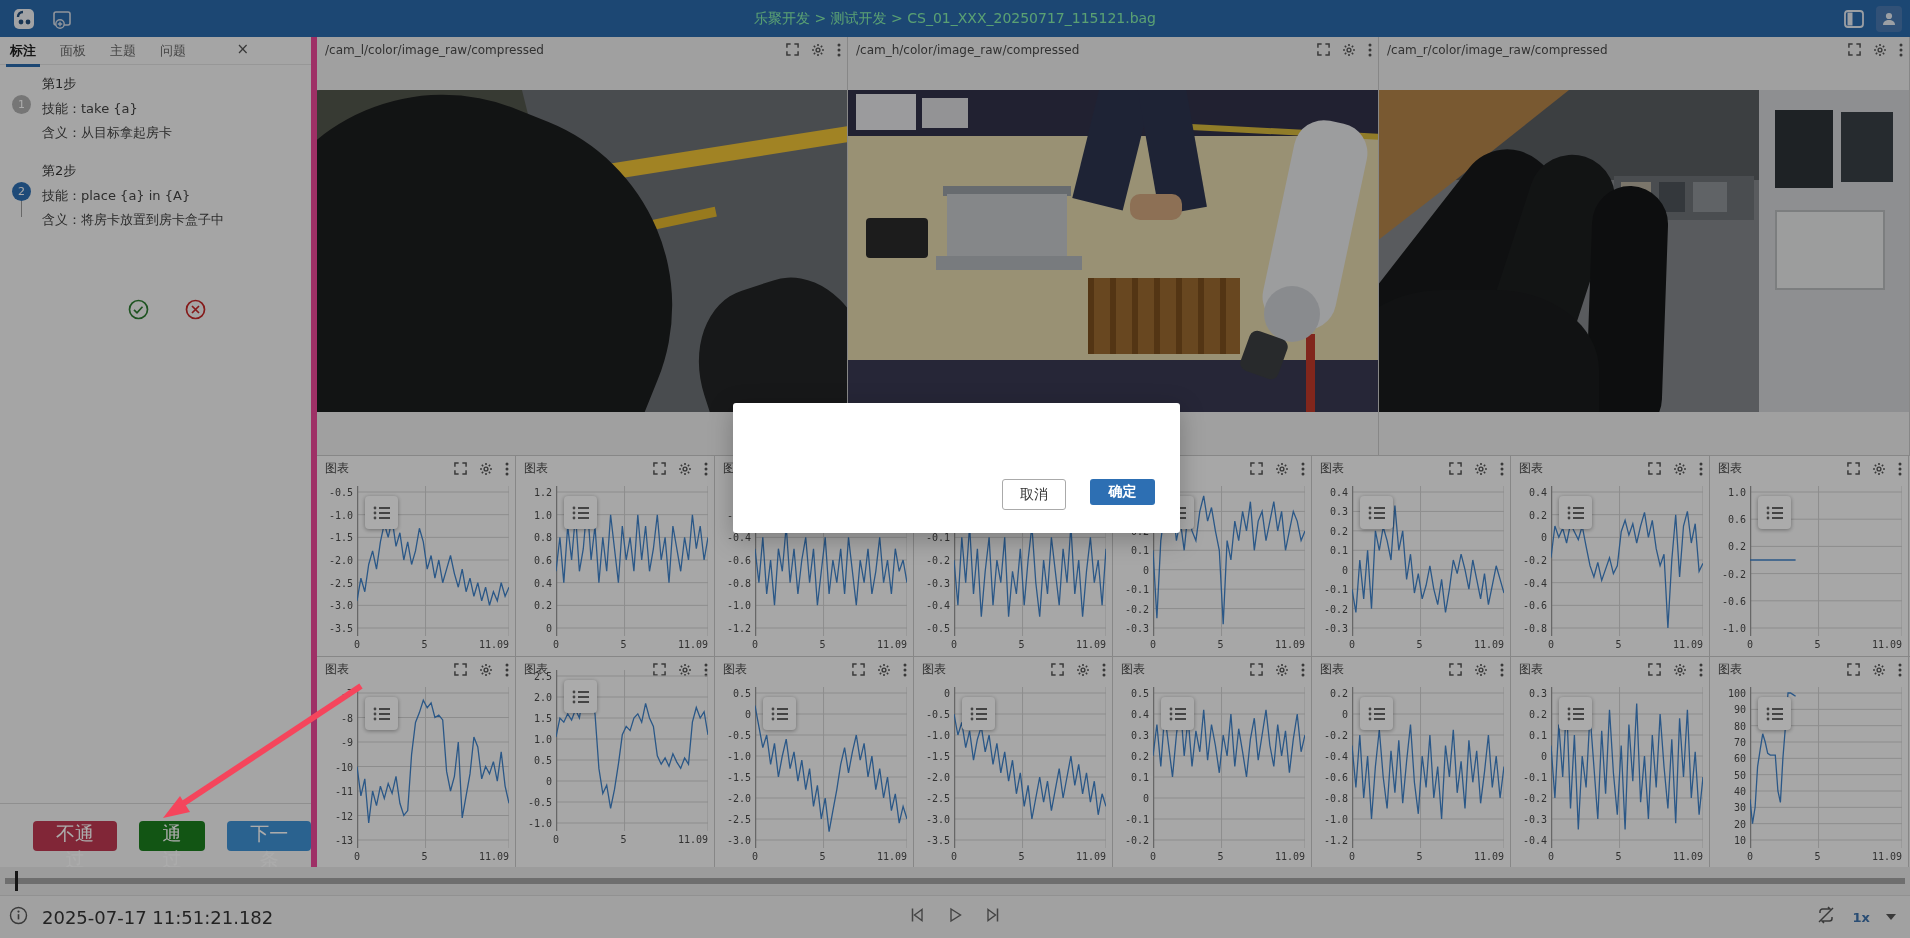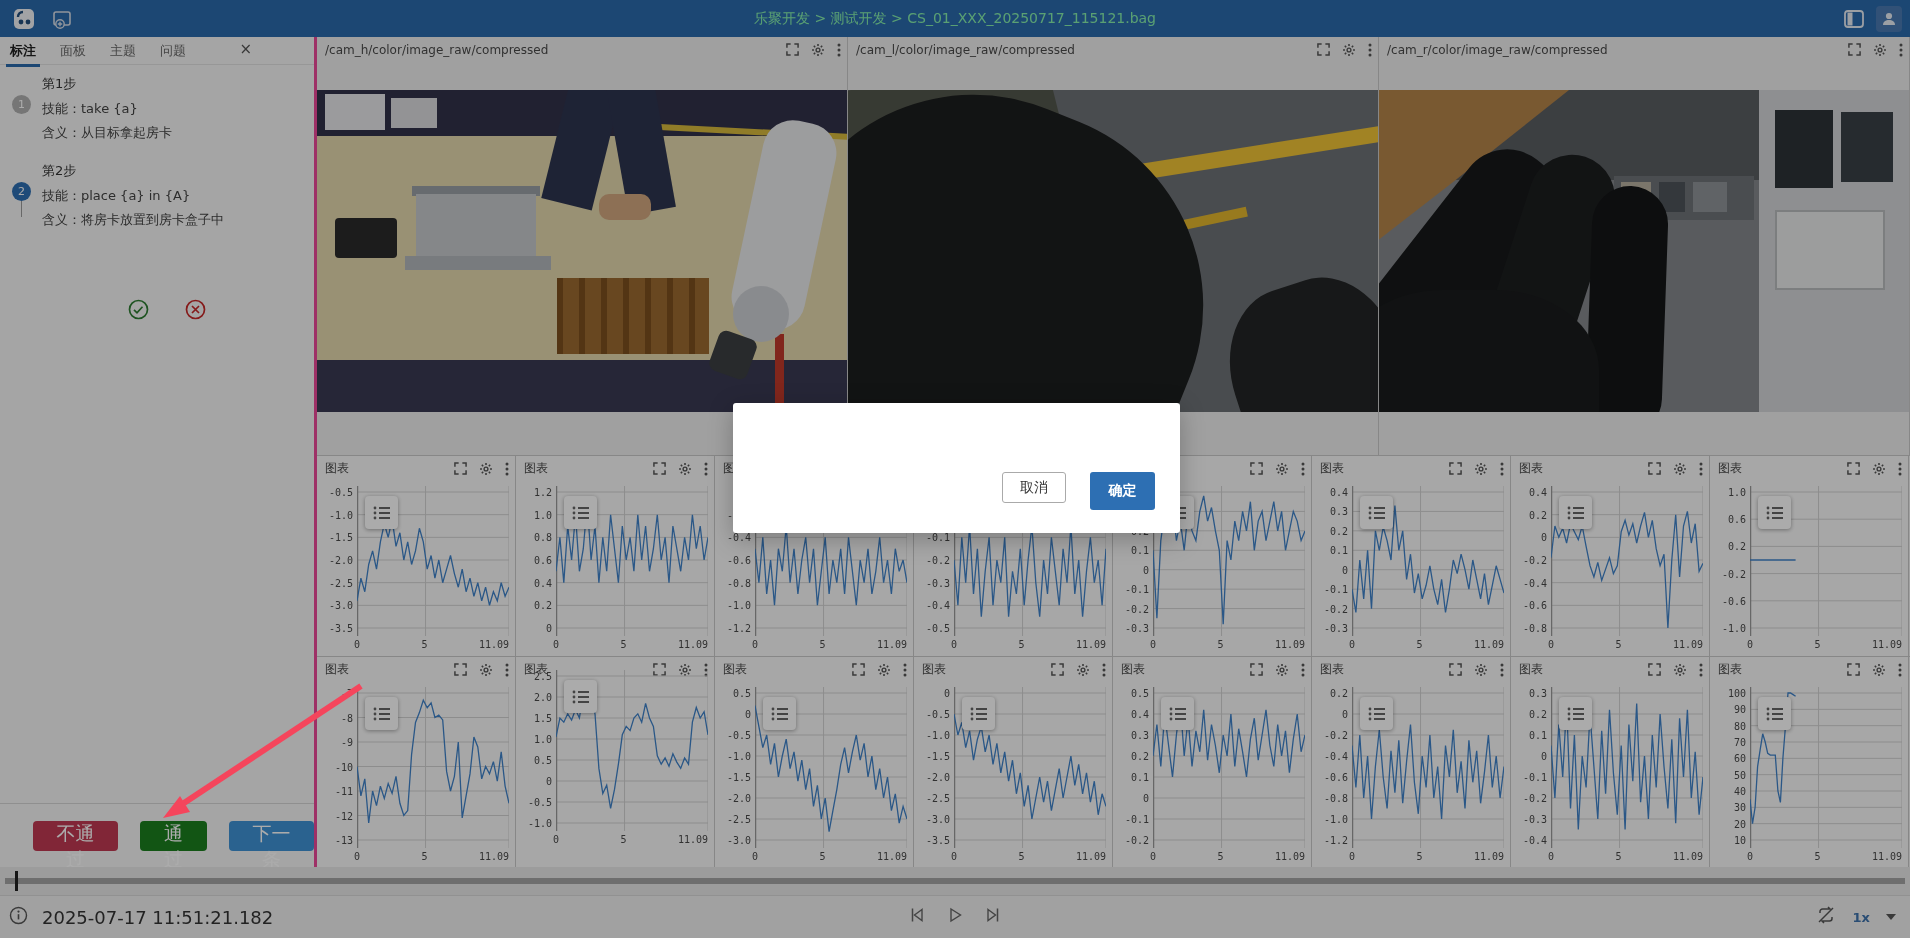--- a/index.html
+++ b/index.html
@@ -7,21 +7,21 @@
   #app{position:relative;width:1910px;height:938px;overflow:hidden;
        font-family:"DejaVu Sans","Liberation Sans",sans-serif;background:#f5f5f5;}
   
   #topbar{position:absolute;left:0;top:0;width:1910px;height:37px;background:#2b6aac;
           display:flex;align-items:center;}
   .tb-icon{width:24px;height:24px;display:flex;align-items:center;justify-content:center;margin-left:12px;}
   #tb-title{position:absolute;left:0;right:0;text-align:center;color:#86efac;font-size:14px;}
   #tb-right{position:absolute;right:8px;top:0;height:37px;display:flex;align-items:center;}
   .tb-user{background:#4a7ab2;border-radius:4px;width:26px;height:26px;display:flex;align-items:center;justify-content:center;margin-left:10px;}
   
-  #sidebar{position:absolute;left:0;top:37px;width:317px;height:830px;background:#f7f7f7;border-right:3px solid #ec4899;}
+  #sidebar{position:absolute;left:0;top:37px;width:317px;height:830px;background:#f7f7f7;border-right:6px solid #ec4899;}
   #tabs{position:relative;height:28px;border-bottom:1px solid #e2e2e2;display:flex;align-items:center;padding-left:8px;}
   .tab{font-size:13px;color:#666;margin-right:20px;position:relative;cursor:pointer;padding:4px 2px;}
   .tab.active{color:#222;font-weight:bold;}
   .tab.active::after{content:"";position:absolute;left:-2px;right:-2px;bottom:-3px;height:3px;background:#2b6aac;}
   #tab-close{position:absolute;right:62px;top:3px;font-size:15px;color:#555;cursor:pointer;}
   #steps{position:absolute;left:0;top:28px;width:100%;}
   .step{position:relative;padding:10px 10px 4px 42px;}
   .step-circle{position:absolute;left:12px;top:30px;width:19px;height:19px;border-radius:50%;
                color:#fff;font-size:11px;display:flex;align-items:center;justify-content:center;}
   .step-title{font-size:13px;color:#333;margin-bottom:7px;}
@@ -66,21 +66,21 @@
   .caret-down{width:0;height:0;border-left:5px solid transparent;border-right:5px solid transparent;
               border-top:6px solid #555;}
   
   #dim{position:absolute;left:0;top:0;width:1910px;height:938px;background:rgba(0,0,0,0.33);}
   #modal{position:absolute;left:733px;top:403px;width:447px;height:130px;background:#fff;border-radius:3px;
          box-shadow:0 6px 24px rgba(0,0,0,.25);}
   #modal-title{position:absolute;left:30px;top:14px;font-size:19px;font-weight:bold;color:#1d1d1d;}
   #modal-btns{position:absolute;right:25px;bottom:23px;display:flex;gap:24px;}
   #modal-cancel{width:64px;height:31px;background:#fff;border:1px solid #aaa;border-radius:3px;
                 font-size:14px;color:#333;cursor:pointer;font-family:inherit;}
-  #modal-confirm{width:65px;height:38px;background:#2d6fb3;border:none;border-radius:3px;
+  #modal-confirm{width:65px;height:26px;background:#2d6fb3;border:none;border-radius:3px;
                  font-size:14px;font-weight:bold;color:#fff;cursor:pointer;font-family:inherit;}
   #arrow-svg{position:absolute;left:0;top:0;pointer-events:none;}
   
   .scene{position:absolute;inset:0;}
   .scene div{position:absolute;}
 </style>
 </head>
 <body>
 
 <div id="app">
@@ -159,20 +159,50 @@
       <button class="side-btn" id="btn-reject" style="background: rgb(193, 58, 82);">不通过</button>
       <button class="side-btn" id="btn-approve" style="background: rgb(27, 127, 31);">通过</button>
       <button class="side-btn" id="btn-next" style="background: rgb(63, 147, 214);">下一条</button>
     </div>
   </div>
 
   <div id="panels">
     <div class="cam-row" id="cam-row">
         <div class="cam-panel">
           <div class="panel-header">
+            <span class="panel-title">/cam_l/color/image_raw/compressed</span>
+            <span class="ph-icons">
+              <svg width="13" height="13" viewBox="0 0 14 14">
+                <path d="M1 5V1h4M9 1h4v4M13 9v4H9M5 13H1V9" fill="none" stroke="#555" stroke-width="1.6"></path>
+              </svg>
+              <svg width="14" height="14" viewBox="0 0 16 16">
+                <circle cx="8" cy="8" r="2.2" fill="none" stroke="#555" stroke-width="1.5"></circle>
+                <g stroke="#555" stroke-width="1.8">
+                  <path d="M8 1.2v2.2M8 12.6v2.2M1.2 8h2.2M12.6 8h2.2M3.2 3.2l1.6 1.6M11.2 11.2l1.6 1.6M12.8 3.2l-1.6 1.6M4.8 11.2l-1.6 1.6"></path>
+                </g>
+              </svg>
+              <svg width="4" height="14" viewBox="0 0 4 14">
+                <circle cx="2" cy="2" r="1.5" fill="#555"></circle>
+                <circle cx="2" cy="7" r="1.5" fill="#555"></circle>
+                <circle cx="2" cy="12" r="1.5" fill="#555"></circle>
+              </svg>
+            </span>
+          </div>
+          <div class="cam-img">
+            <div class="scene" style="background:#6e7276">
+              <div style="left:-30px;top:-20px;width:240px;height:110px;background:#53574c;transform:rotate(-14deg)"></div>
+              <div style="left:180px;top:60px;width:400px;height:16px;background:#f0c337;transform:rotate(-9deg)"></div>
+              <div style="left:290px;top:128px;width:110px;height:10px;background:#e3b72e;transform:rotate(-12deg)"></div>
+              <div style="left:-80px;top:10px;width:430px;height:430px;background:#1c1e1f;border-radius:46%;transform:rotate(22deg)"></div>
+              <div style="left:390px;top:190px;width:170px;height:220px;background:#232526;border-radius:40%;transform:rotate(-18deg)"></div>
+            </div>
+          </div>
+        </div>
+        <div class="cam-panel">
+          <div class="panel-header">
             <span class="panel-title">/cam_h/color/image_raw/compressed</span>
             <span class="ph-icons">
               <svg width="13" height="13" viewBox="0 0 14 14">
                 <path d="M1 5V1h4M9 1h4v4M13 9v4H9M5 13H1V9" fill="none" stroke="#555" stroke-width="1.6"></path>
               </svg>
               <svg width="14" height="14" viewBox="0 0 16 16">
                 <circle cx="8" cy="8" r="2.2" fill="none" stroke="#555" stroke-width="1.5"></circle>
                 <g stroke="#555" stroke-width="1.8">
                   <path d="M8 1.2v2.2M8 12.6v2.2M1.2 8h2.2M12.6 8h2.2M3.2 3.2l1.6 1.6M11.2 11.2l1.6 1.6M12.8 3.2l-1.6 1.6M4.8 11.2l-1.6 1.6"></path>
                 </g>
@@ -196,50 +226,20 @@
               <div style="left:95px;top:96px;width:128px;height:10px;background:#9aa0a6"></div>
               <div style="left:99px;top:104px;width:120px;height:62px;background:#c6c9cd"></div>
               <div style="left:88px;top:166px;width:146px;height:14px;background:#b4b8bd"></div>
               <div style="left:238px;top:-4px;width:52px;height:120px;background:#2e3550;transform:rotate(14deg)"></div>
               <div style="left:300px;top:-8px;width:48px;height:130px;background:#2e3550;transform:rotate(-10deg)"></div>
               <div style="left:282px;top:104px;width:52px;height:26px;background:#d2a77f;border-radius:10px"></div>
               <div style="left:240px;top:188px;width:152px;height:76px;background:#9c6a30;background-image:repeating-linear-gradient(90deg,#7c4f1e 0 6px,#9c6a30 6px 22px)"></div>
               <div style="left:430px;top:30px;width:74px;height:210px;background:#e9eaec;border-radius:30px;transform:rotate(12deg)"></div>
               <div style="left:416px;top:196px;width:56px;height:56px;background:#cdd0d4;border-radius:50%"></div>
               <div style="left:396px;top:244px;width:40px;height:42px;background:#3c3f42;border-radius:8px;transform:rotate(20deg)"></div>
-            </div>
-          </div>
-        </div>
-        <div class="cam-panel">
-          <div class="panel-header">
-            <span class="panel-title">/cam_l/color/image_raw/compressed</span>
-            <span class="ph-icons">
-              <svg width="13" height="13" viewBox="0 0 14 14">
-                <path d="M1 5V1h4M9 1h4v4M13 9v4H9M5 13H1V9" fill="none" stroke="#555" stroke-width="1.6"></path>
-              </svg>
-              <svg width="14" height="14" viewBox="0 0 16 16">
-                <circle cx="8" cy="8" r="2.2" fill="none" stroke="#555" stroke-width="1.5"></circle>
-                <g stroke="#555" stroke-width="1.8">
-                  <path d="M8 1.2v2.2M8 12.6v2.2M1.2 8h2.2M12.6 8h2.2M3.2 3.2l1.6 1.6M11.2 11.2l1.6 1.6M12.8 3.2l-1.6 1.6M4.8 11.2l-1.6 1.6"></path>
-                </g>
-              </svg>
-              <svg width="4" height="14" viewBox="0 0 4 14">
-                <circle cx="2" cy="2" r="1.5" fill="#555"></circle>
-                <circle cx="2" cy="7" r="1.5" fill="#555"></circle>
-                <circle cx="2" cy="12" r="1.5" fill="#555"></circle>
-              </svg>
-            </span>
-          </div>
-          <div class="cam-img">
-            <div class="scene" style="background:#6e7276">
-              <div style="left:-30px;top:-20px;width:240px;height:110px;background:#53574c;transform:rotate(-14deg)"></div>
-              <div style="left:180px;top:60px;width:400px;height:16px;background:#f0c337;transform:rotate(-9deg)"></div>
-              <div style="left:290px;top:128px;width:110px;height:10px;background:#e3b72e;transform:rotate(-12deg)"></div>
-              <div style="left:-80px;top:10px;width:430px;height:430px;background:#1c1e1f;border-radius:46%;transform:rotate(22deg)"></div>
-              <div style="left:390px;top:190px;width:170px;height:220px;background:#232526;border-radius:40%;transform:rotate(-18deg)"></div>
             </div>
           </div>
         </div>
         <div class="cam-panel">
           <div class="panel-header">
             <span class="panel-title">/cam_r/color/image_raw/compressed</span>
             <span class="ph-icons">
               <svg width="13" height="13" viewBox="0 0 14 14">
                 <path d="M1 5V1h4M9 1h4v4M13 9v4H9M5 13H1V9" fill="none" stroke="#555" stroke-width="1.6"></path>
               </svg>

